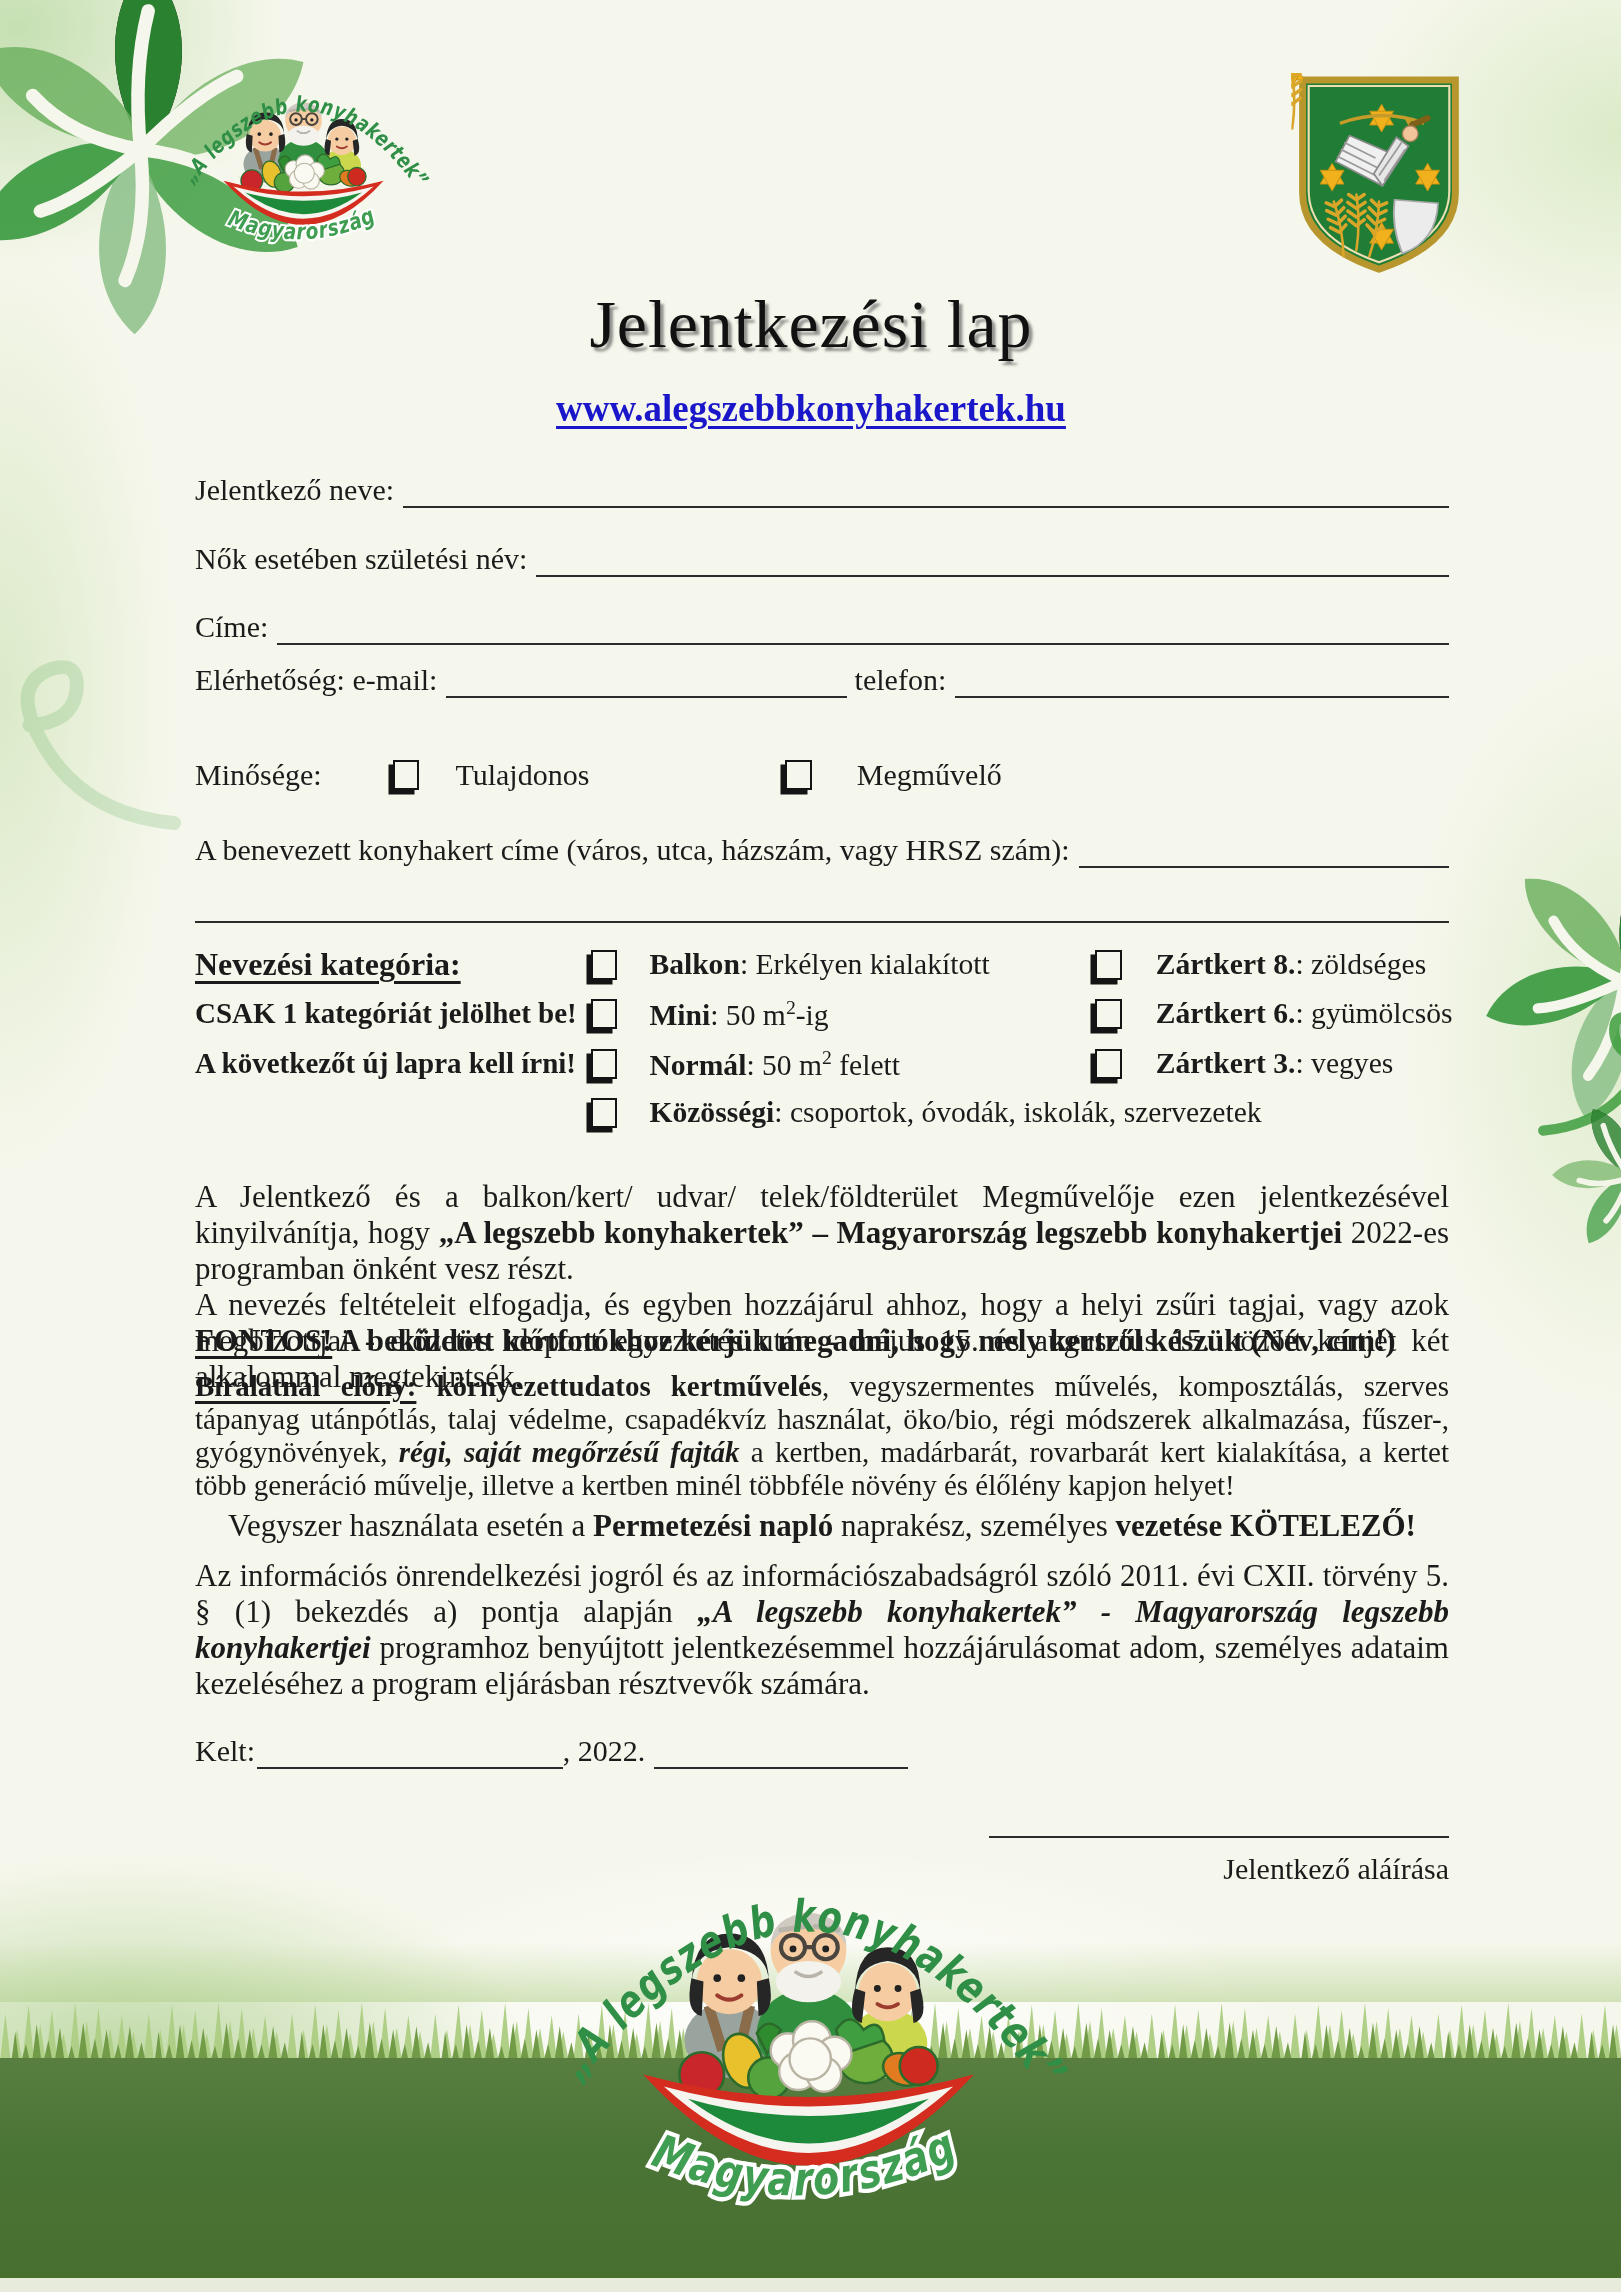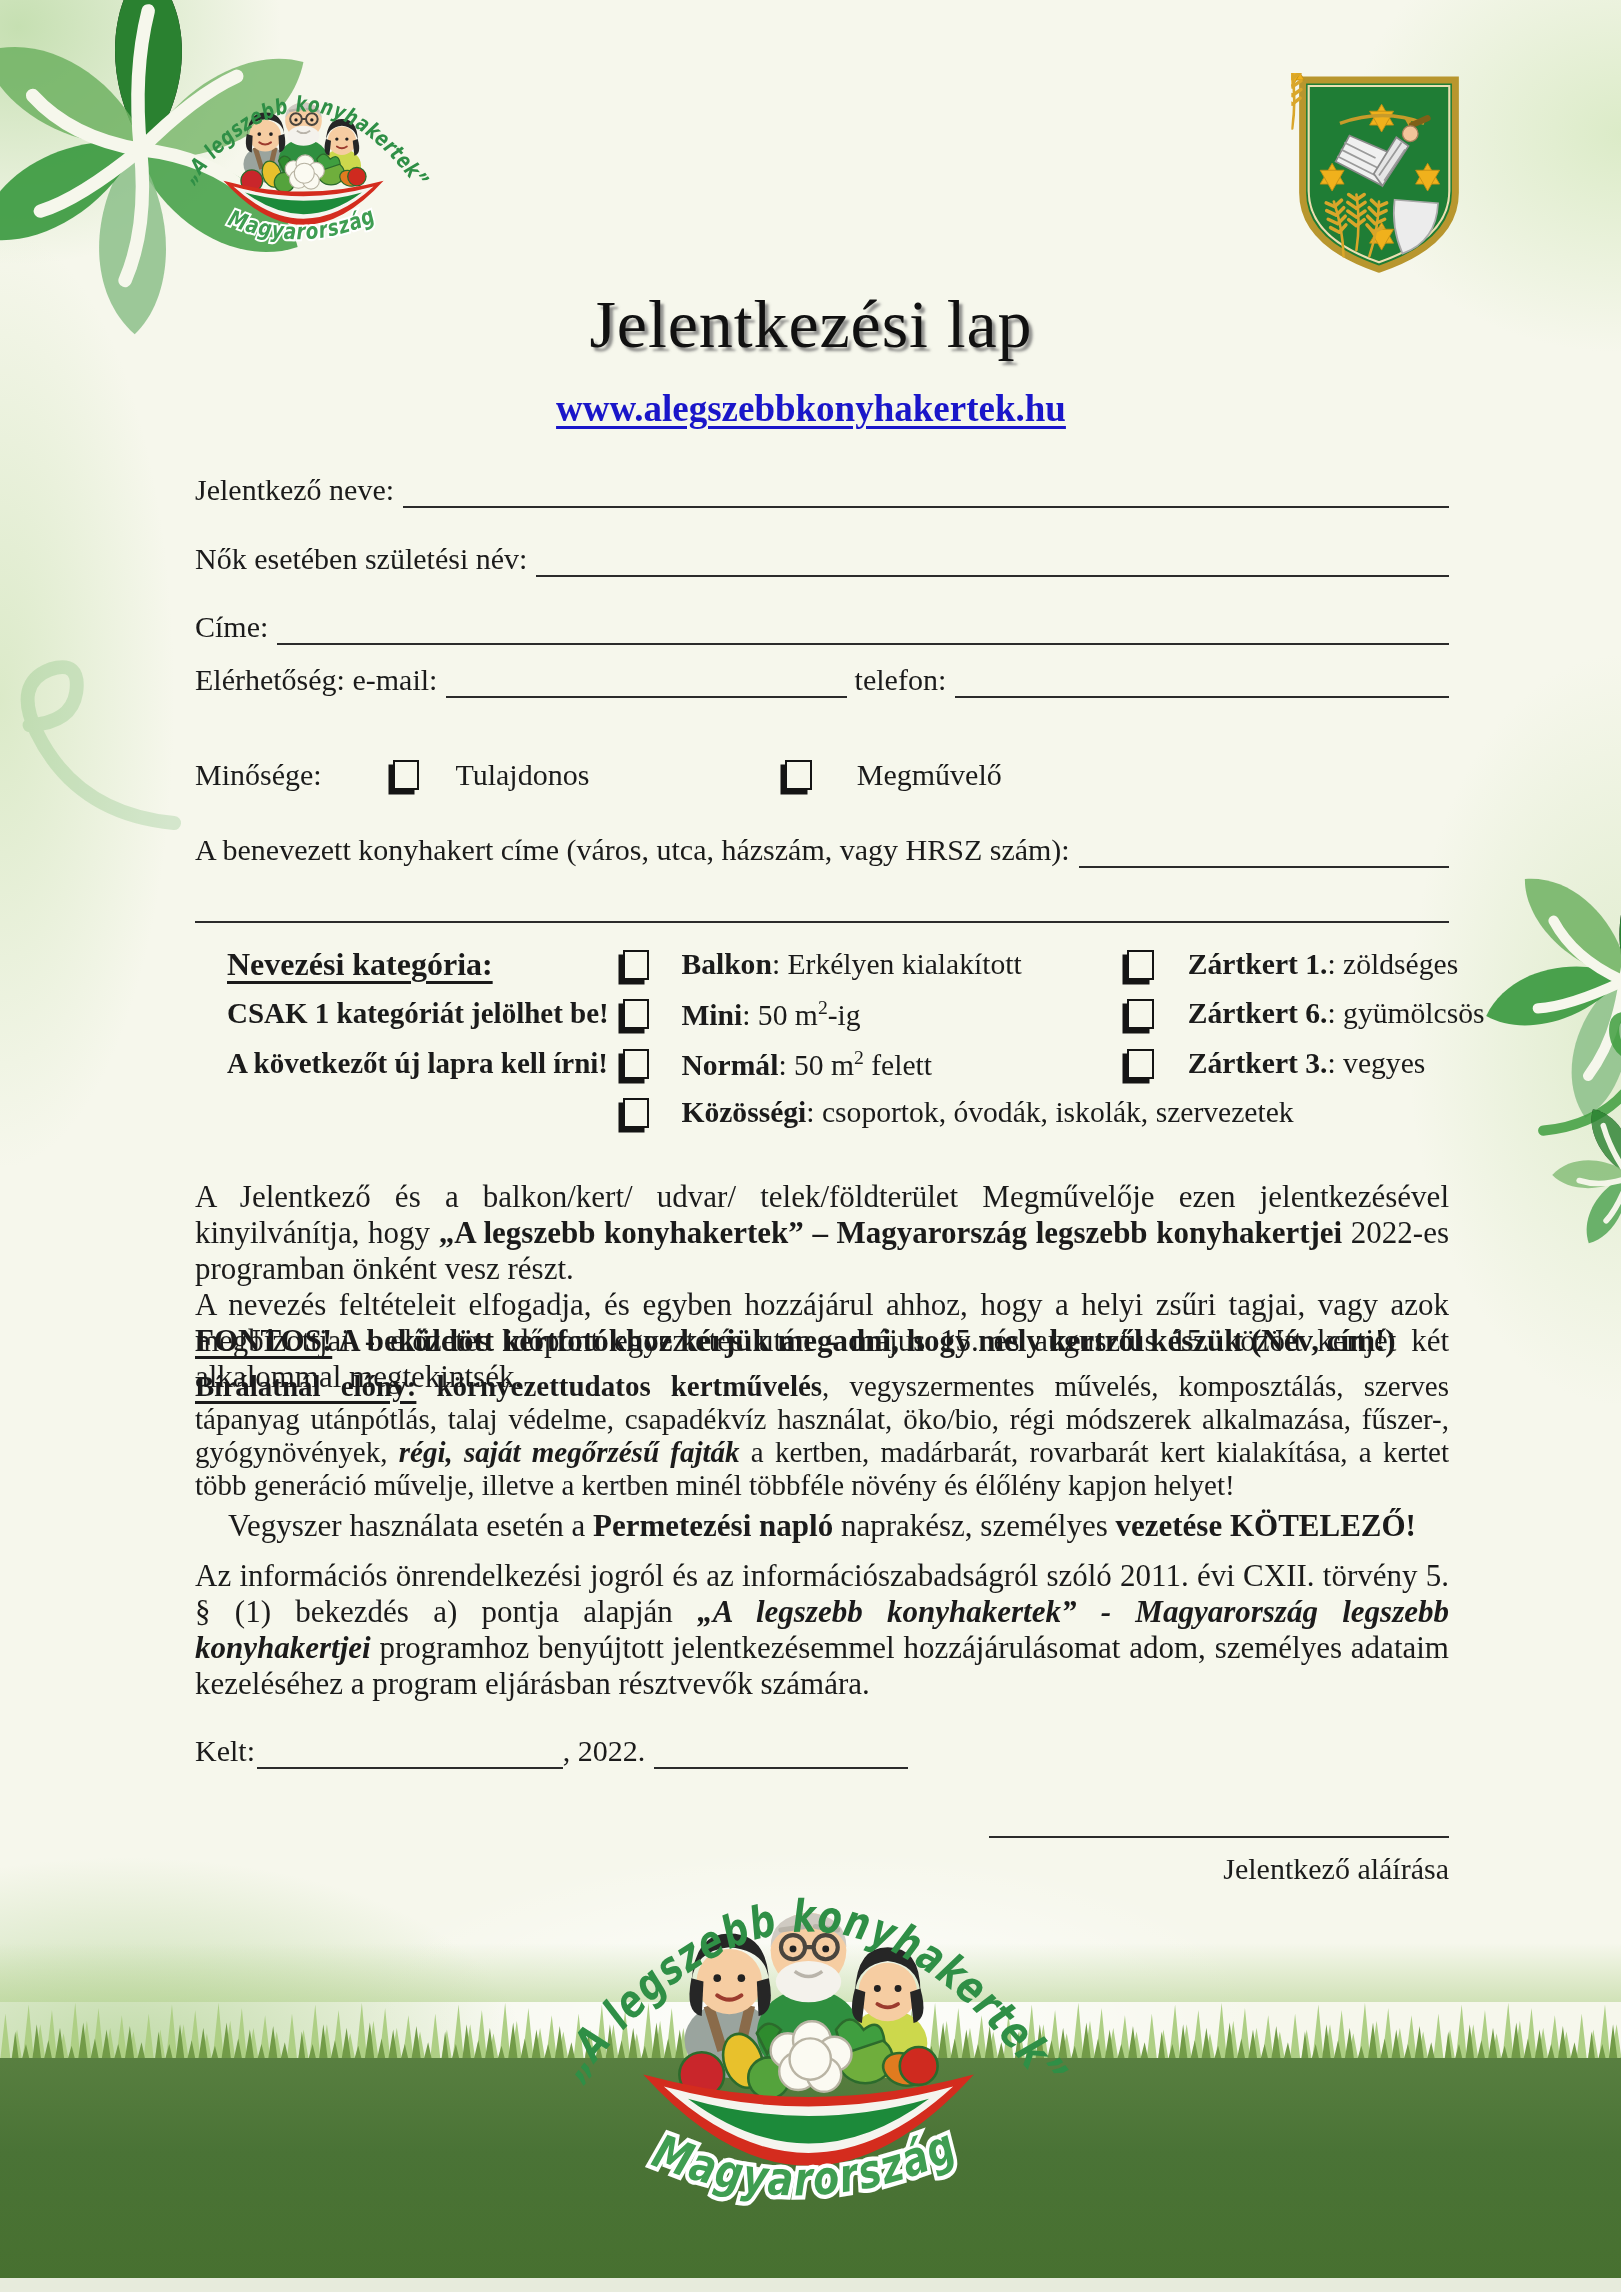--- a/index.html
+++ b/index.html
@@ -23,21 +23,21 @@
   #website{left:184px;top:387px;width:1254px;text-align:center;font-size:37px;font-weight:bold;
            color:#1a16c9;text-decoration:underline;text-underline-offset:5.4px;text-decoration-thickness:2.7px;}
   
   .frow{left:195px;width:1254px;display:flex;align-items:center;height:41px;font-size:30px;}
   .frow .lbl{white-space:nowrap;line-height:36px;}
   .fline{border-bottom:2.7px solid #2b2b2b;height:0;align-self:flex-end;margin:0 0 1.8px 9px;}
   .grow{flex:1;}
   .cbx{display:inline-block;width:22.4px;height:26px;border:2.7px solid #141414;background:transparent;
        box-shadow:-4.5px 4.5px 0 0 #141414;flex:0 0 auto;}
   
-  .catrow{left:195px;width:1254px;display:flex;align-items:center;height:45px;font-size:29.6px;margin-left:32px;}
+  .catrow{left:195px;width:1254px;display:flex;align-items:center;height:45px;font-size:29.6px;}
   .cat-left{flex:0 0 396px;font-weight:bold;}
   .cat-left.hd{font-size:32px;text-decoration:underline;text-decoration-thickness:2.7px;text-underline-offset:6.3px;}
   .cat-mid{flex:0 0 446px;margin-left:32px;white-space:nowrap;}
   .cat-right{margin-left:34px;white-space:nowrap;}
   .cname{font-weight:bold;}
   sup{font-size:19.7px;}
   
   .para{left:195px;width:1254px;font-size:31px;line-height:36px;text-align:justify;}
   .para b{font-weight:bold;} .para i{font-style:italic;}
   .u{text-decoration:underline;text-decoration-thickness:2.7px;text-underline-offset:4.5px;}
@@ -264,21 +264,21 @@
     <span class="lbl">A benevezett konyhakert címe (város, utca, házszám, vagy HRSZ szám):</span>
     <div class="fline grow"></div>
   </div>
   <div class="abs" style="left:195px;top:921px;width:1254px;border-top:2.7px solid #2b2b2b"></div>
 
   <div class="abs catrow" style="top:942px">
     <span class="cat-left hd">Nevezési kategória:</span>
     <span class="cbx"></span>
     <span class="cat-mid"><span class="cname">Balkon</span><span>: Erkélyen kialakított</span></span>
     <span class="cbx"></span>
-    <span class="cat-right"><span class="cname">Zártkert 1.</span><span>: zöldséges</span></span>
+    <span class="cat-right"><span class="cname">Zártkert 8.</span><span>: zöldséges</span></span>
   </div>
 
   <div class="abs catrow" style="top:991px">
     <span class="cat-left" style="font-size:29px">CSAK 1 kategóriát jelölhet be!</span>
     <span class="cbx"></span>
     <span class="cat-mid"><span class="cname">Mini</span><span>: 50 m</span><sup>2</sup><span>-ig</span></span>
     <span class="cbx"></span>
     <span class="cat-right"><span class="cname">Zártkert 6.</span><span>: gyümölcsös</span></span>
   </div>
 

